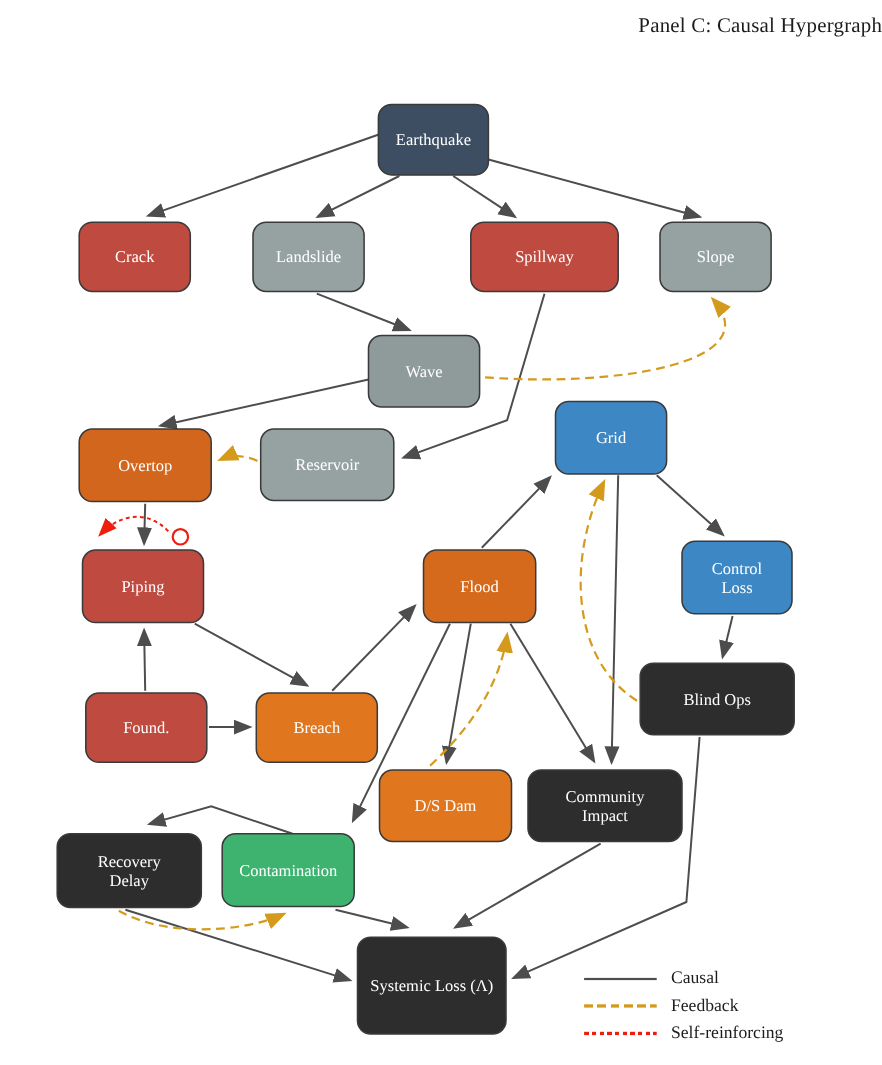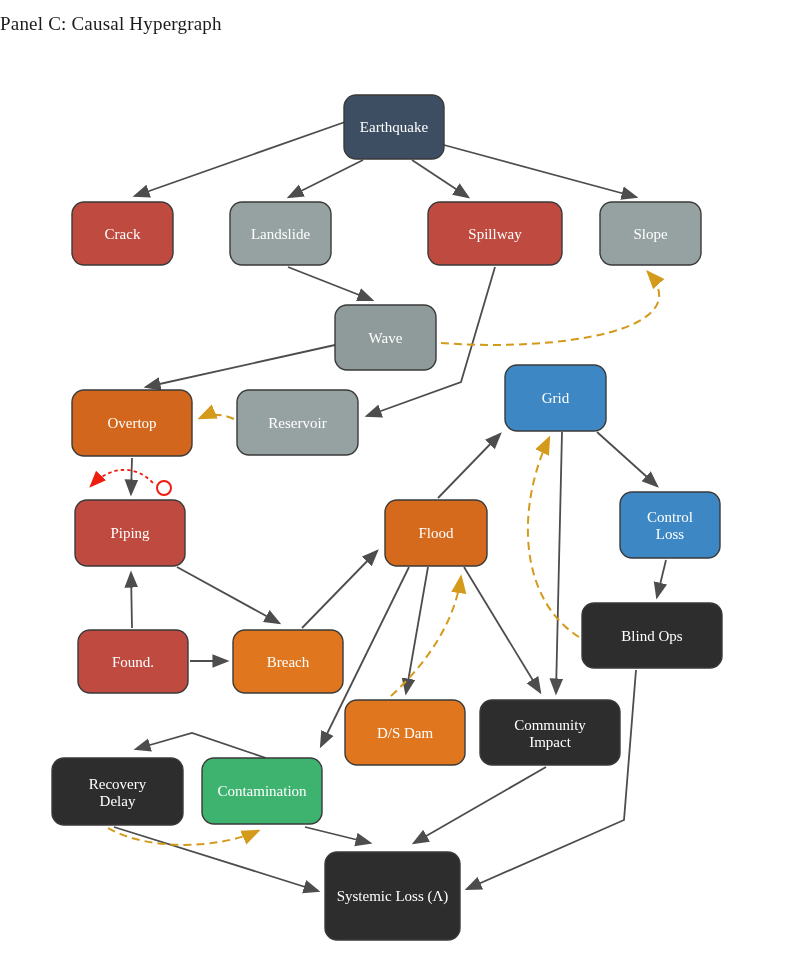--- a/index.html
+++ b/index.html
@@ -5,21 +5,21 @@
   html,body{margin:0;padding:0;background:#ffffff;}
   .canvas{
     position:relative;
     width:802px;height:968px;
     background:#ffffff;
     font-family:"Liberation Serif","DejaVu Serif",serif;
     overflow:hidden;
   }
   .fig-title{
     position:absolute;top:13px;left:0;width:100%;
-    text-align:left;font-size:19px;color:#1c1c1c;letter-spacing:.2px;
+    text-align:right;font-size:19px;color:#1c1c1c;letter-spacing:.2px;
   }
   .fig-subtitle{
     position:absolute;top:40px;left:0;width:100%;
     text-align:center;font-size:18px;color:#8b8b8b;
   }
   svg.diagram{position:absolute;left:0;top:0;}
   .edge{fill:none;}
   .node-rect{stroke:#3a3a3a;stroke-width:1.4;}
   .node-label{fill:#ffffff;font-family:"Liberation Serif","DejaVu Serif",serif;
     font-size:15px;text-anchor:middle;}
@@ -154,13 +154,27 @@
       <g>
         <rect class="node-rect" x="202" y="758" width="120" height="66" rx="12" ry="12" fill="#3eb370"></rect>
         <text class="node-label" x="262" y="796">Contamination</text>
       </g>
       <g>
         <rect class="node-rect" x="325" y="852" width="135" height="88" rx="12" ry="12" fill="#2d2d2d"></rect>
         <text class="node-label" x="392.5" y="901">Systemic Loss (Λ)</text>
       </g>
     </svg>
 
+  <div class="legend">
+    <div class="legend-row">
+      <div class="legend-swatch" style="border-top: 2.5px solid rgb(77, 77, 77);"></div>
+      <div class="legend-label">Causal</div>
+    </div>
+    <div class="legend-row">
+      <div class="legend-swatch" style="height: 2.5px; background: repeating-linear-gradient(to right, rgb(212, 154, 27) 0px, rgb(212, 154, 27) 8px, transparent 8px, transparent 12px);"></div>
+      <div class="legend-label">Feedback</div>
+    </div>
+    <div class="legend-row">
+      <div class="legend-swatch" style="height: 2.5px; background: repeating-linear-gradient(to right, rgb(238, 29, 14) 0px, rgb(238, 29, 14) 4px, transparent 4px, transparent 7px);"></div>
+      <div class="legend-label">Self-reinforcing</div>
+    </div>
+  </div>
 </div>
 
 </body></html>

